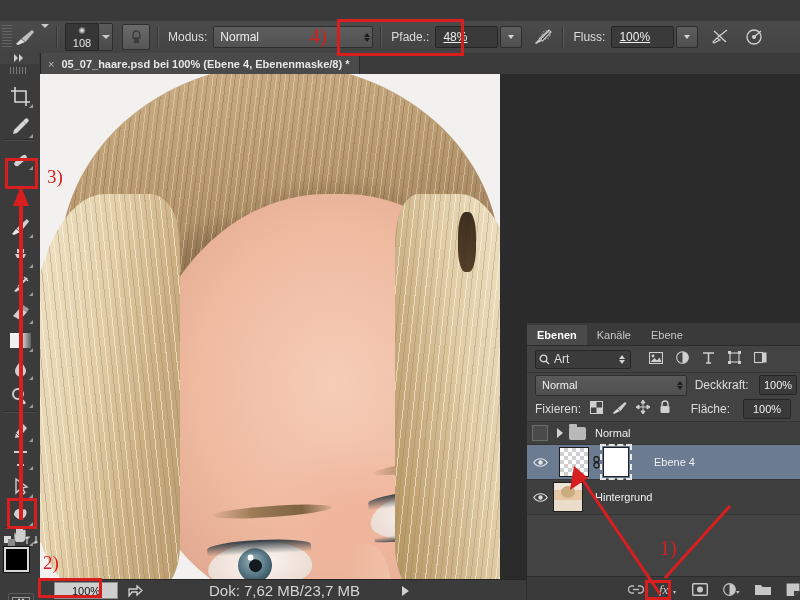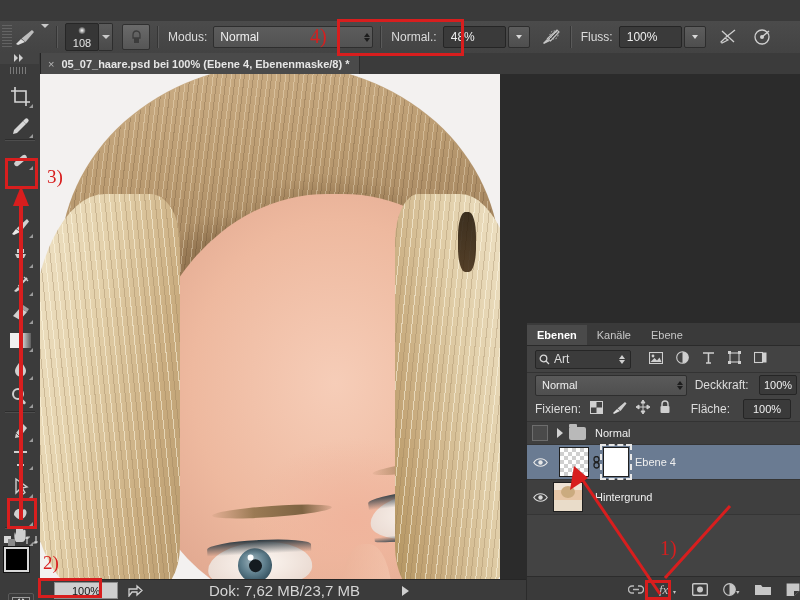--- a/index.html
+++ b/index.html
@@ -59,21 +59,21 @@
     border:1px solid #2e2e2e;border-radius:2px;
     display:flex;align-items:center;padding:0 2px 0 6px;font-size:12px;color:#efefef;
   }
   .combo.modus{width:150px;justify-content:space-between;}
   .stepper{display:flex;flex-direction:column;gap:1px;margin-left:4px;}
   .stepper i{width:0;height:0;border-left:3px solid transparent;border-right:3px solid transparent;display:block;}
   .stepper i.up{border-bottom:4px solid #1d1d1d;}
   .stepper i.dn{border-top:4px solid #1d1d1d;}
   .valuebox{
     width:54px;height:20px;background:#3a3a3a;border:1px solid #252525;border-radius:2px;
-    font-size:12px;color:#efefef;display:flex;align-items:center;padding-left:7px;
+    font-size:12px;color:#efefef;display:flex;align-items:center;padding-left:7px;text-decoration:underline;
   }
   .ddbtn{width:20px;height:20px;margin-left:2px;background:linear-gradient(#5d5d5d,#4e4e4e);
     border:1px solid #2d2d2d;border-radius:2px;display:flex;align-items:center;justify-content:center;}
   .ddbtn .caret{border-top-color:#d8d8d8;border-left-width:3px;border-right-width:3px;border-top-width:4px;}
   .airbrush{width:24px;height:24px;display:flex;align-items:center;justify-content:center;}
 
   
   .tabbar{
     position:absolute;left:40px;top:53px;width:760px;height:21px;
     background:#3b3b3b;border-bottom:1px solid #242424;
@@ -287,21 +287,21 @@
     <div class="combo modus">
       <span>Normal</span>
       <span class="stepper">
           <i class="up"></i>
           <i class="dn"></i>
         </span>
     </div>
 
     <div class="sep"></div>
 
-    <span class="lbl">Normal.:</span>
+    <span class="lbl">Pfade.:</span>
     <div class="valuebox">48%</div>
     <div class="ddbtn">
         <span class="caret"></span>
       </div>
 
     <div style="width:9px"></div>
     <div class="airbrush">
       <svg width="20" height="18" viewBox="0 0 20 18">
           <path d="M2 15 L6 11 L9 13 L3 16 Z" fill="#c4c4c4"></path>
           <path d="M6.5 10.5 L16 2 L18 4 L9.5 13 Z" fill="none" stroke="#c4c4c4" stroke-width="1.2"></path>
@@ -660,21 +660,21 @@
           </svg>
       </div>
       <span class="thumb checker"></span>
       <span class="linkicn">
         <svg width="9" height="13" viewBox="0 0 9 13">
             <rect x="2" y="0.5" width="5" height="5.5" rx="2.5" fill="none" stroke="#1f1f1f" stroke-width="1.3"></rect>
             <rect x="2" y="6.5" width="5" height="5.5" rx="2.5" fill="none" stroke="#1f1f1f" stroke-width="1.3"></rect>
           </svg>
       </span>
       <span class="maskthumb"></span>
-      <span class="lname" style="margin-left:6px">Ebene 4</span>
+      <span class="lname" style="margin-left:25px">Ebene 4</span>
     </div>
 
     <div class="lrow">
       <div class="eyecol">
         <svg width="15" height="11" viewBox="0 0 15 11">
             <path d="M0.8 5.5 C4 0.5 11 0.5 14.2 5.5 C11 10.5 4 10.5 0.8 5.5 Z" fill="none" stroke="#d8d8d8" stroke-width="1.2"></path>
             <circle cx="7.5" cy="5.5" r="2.2" fill="#d8d8d8"></circle>
           </svg>
       </div>
       <span class="portraitthumb"></span>

